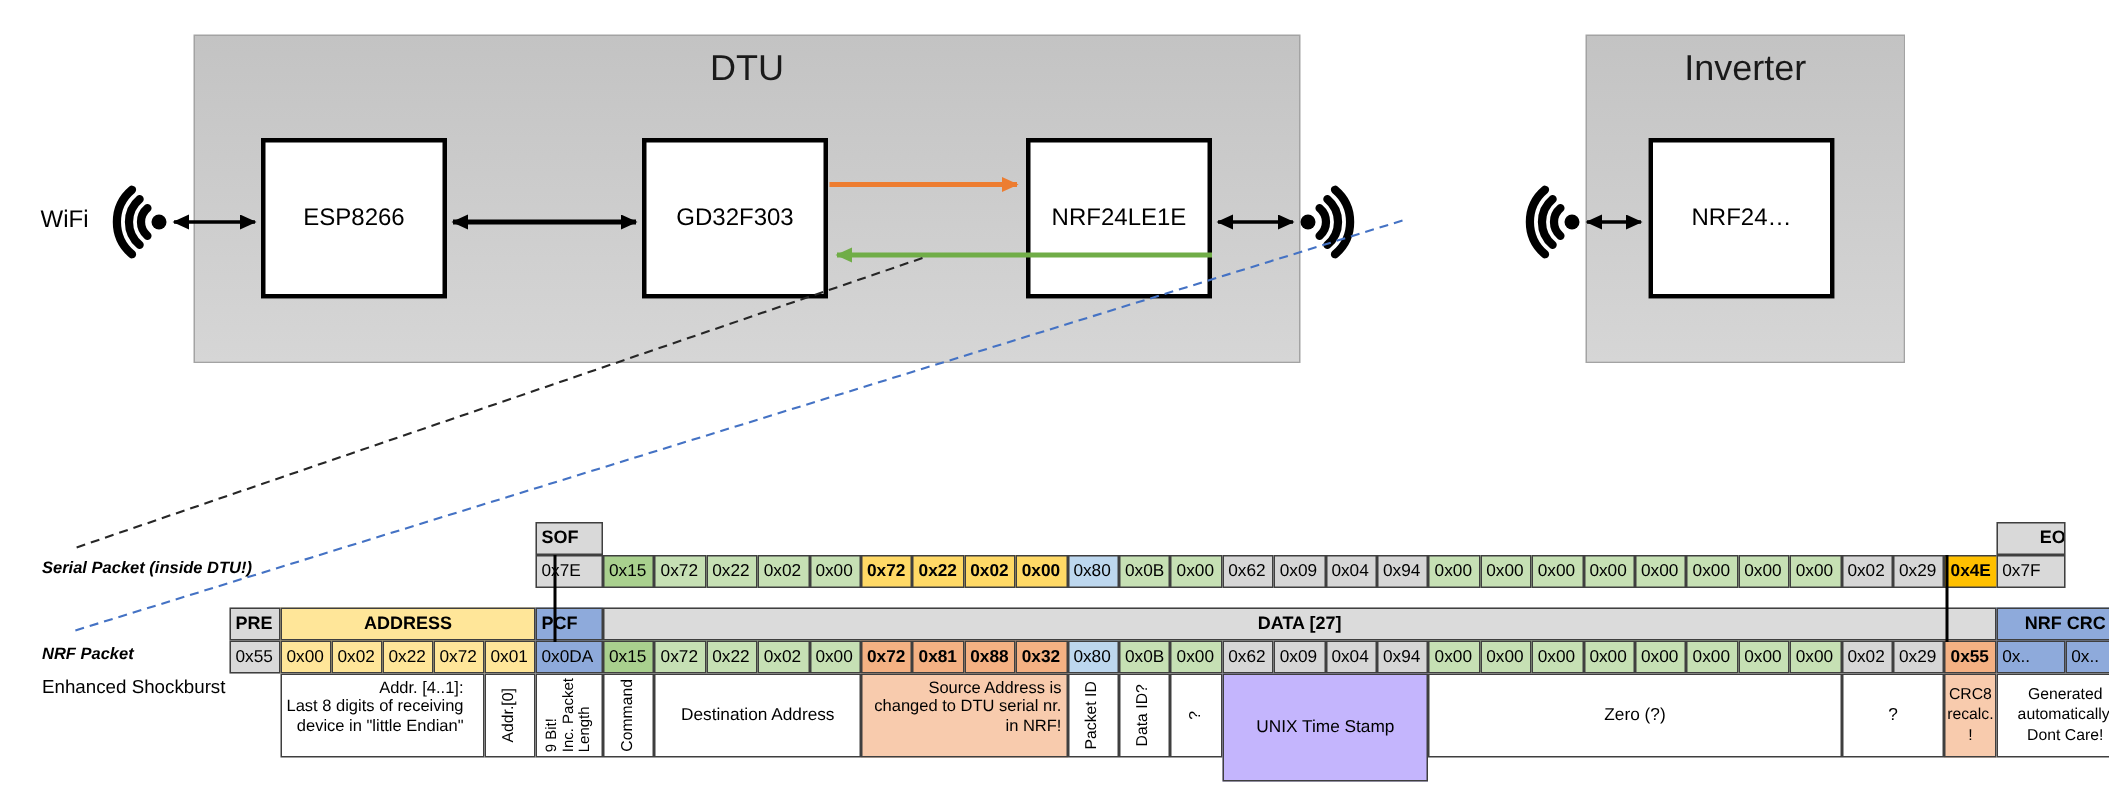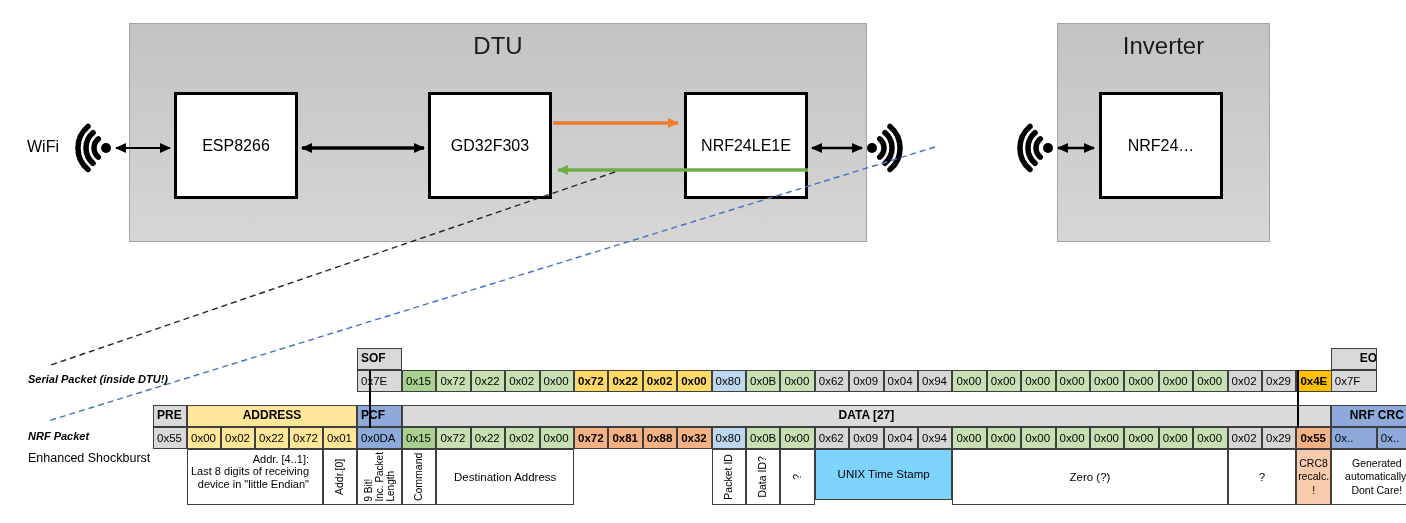--- a/index.html
+++ b/index.html
@@ -185,30 +185,31 @@
       </div>
       <div class="pc rot rotW" style="left: 204px; top: 101px; width: 45px; height: 56px; background: rgb(255, 255, 255);">
         <span>9 Bit!
 Inc. Packet
 Length</span>
       </div>
       <div class="pc rot" style="left: 249px; top: 101px; width: 34.4px; height: 56px; background: rgb(255, 255, 255);">
         <span>Command</span>
       </div>
       <div class="pc annC" style="left: 283.4px; top: 101px; width: 137.6px; height: 56px; background: rgb(255, 255, 255);">Destination Address</div>
+      <div class="pc annL" style="left: 421px; top: 101px; width: 137.6px; height: 56px; background: rgb(248, 203, 173);">Source Address is changed to DTU serial nr. in NRF!</div>
       <div class="pc rot" style="left: 558.6px; top: 101px; width: 34.4px; height: 56px; background: rgb(255, 255, 255);">
         <span>Packet ID</span>
       </div>
       <div class="pc rot" style="left: 593px; top: 101px; width: 34.4px; height: 56px; background: rgb(255, 255, 255);">
         <span>Data ID?</span>
       </div>
       <div class="pc rot" style="left: 627.4px; top: 101px; width: 34.4px; height: 56px; background: rgb(255, 255, 255);">
         <span>?</span>
       </div>
-      <div class="pc annC" style="left: 661.8px; top: 101px; width: 137.6px; height: 51px; background: #7dd3fc;">UNIX Time Stamp</div>
+      <div class="pc annC" style="left: 661.8px; top: 101px; width: 137.6px; height: 72px; background: #c4b5fd;">UNIX Time Stamp</div>
       <div class="pc annC" style="left: 799.4px; top: 101px; width: 275.2px; height: 56px; background: rgb(255, 255, 255); text-align: center;">Zero (?)</div>
       <div class="pc annC" style="left: 1074.6px; top: 101px; width: 68.8px; height: 56px; background: rgb(255, 255, 255);">?</div>
       <div class="pc annC small" style="left: 1143.4px; top: 101px; width: 34.4px; height: 56px; background: rgb(248, 203, 173);">CRC8 recalc. !</div>
       <div class="pc annC small" style="left: 1177.8px; top: 101px; width: 92px; height: 56px; background: rgb(255, 255, 255);">Generated automatically. Dont Care!</div>
     </div>
 
   <div class="vline" style="left:369px;top:370px;height:58px;"></div>
   <div class="vline" style="left:1297px;top:370px;height:58px;"></div>
 
 </div>

